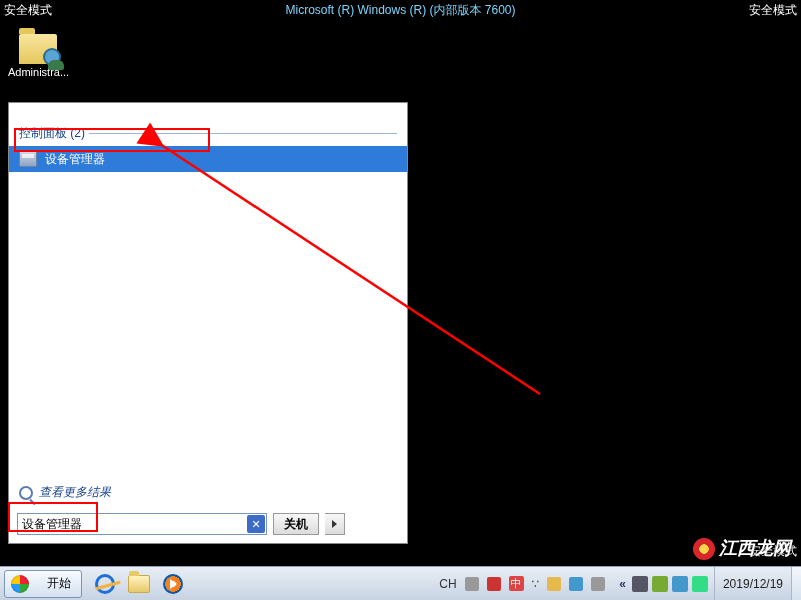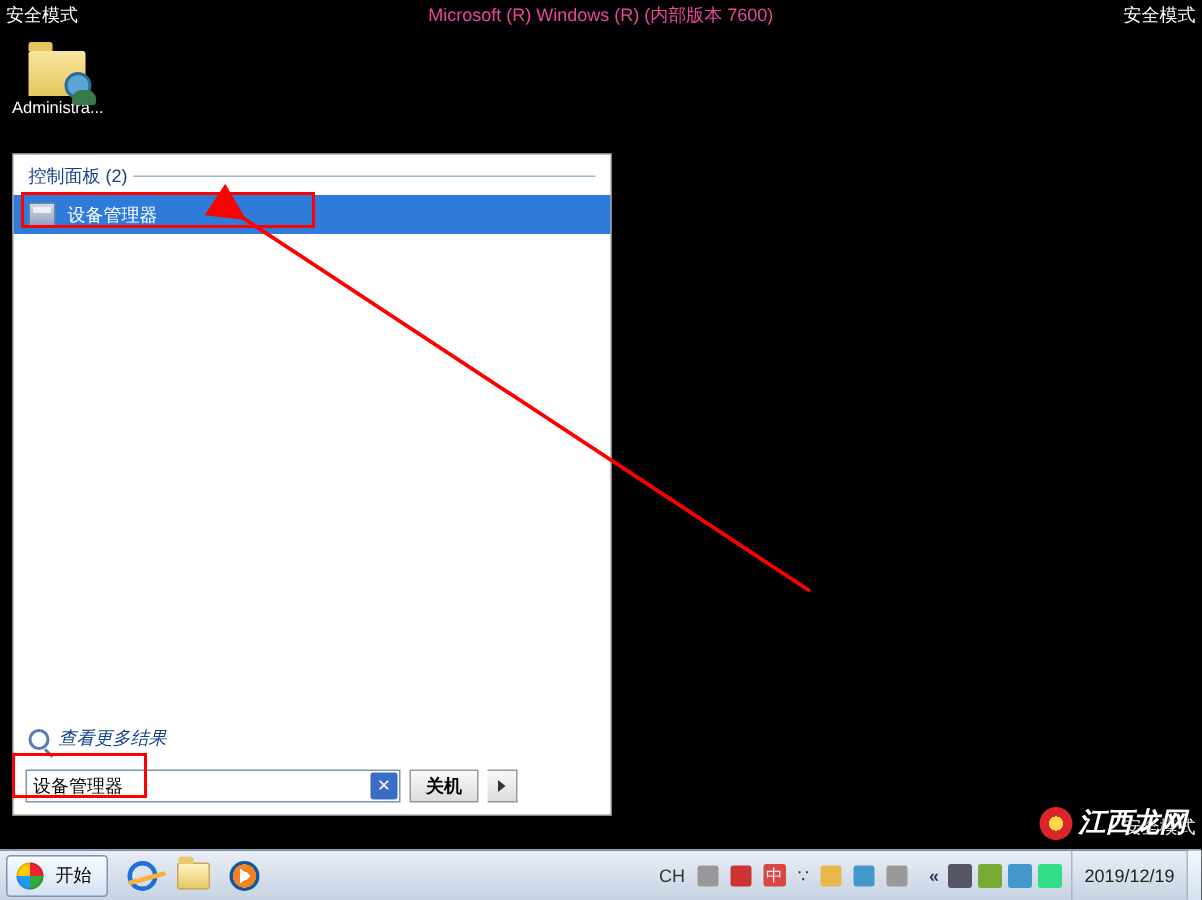--- a/index.html
+++ b/index.html
@@ -14,21 +14,21 @@
 }
 
 .corner-label {
   position: absolute; top: 2px; color: #fff; font-size: 12px;
 }
 .corner-left { left: 4px; }
 .corner-right { right: 4px; }
 .corner-right-bottom { position: absolute; right: 4px; bottom: 40px; color:#fff; font-size:12px; }
 .top-title {
   position: absolute; top: 2px; left: 0; right: 0;
-  text-align: center; color: #ec4899; font-size: 12px;
+  text-align: center; color: #7dd3fc; font-size: 12px;
 }
 
 .desktop-icon {
   position: absolute; top: 22px; left: 8px; width: 60px;
   text-align: center; color: #fff; font-size: 11px; margin-top: 12px;
 }
 .folder-icon {
   width: 38px; height: 30px; margin: 0 auto 2px;
   background: linear-gradient(#f8e6a0,#e6c75c);
   border-radius: 2px 2px 0 0;
@@ -51,21 +51,21 @@
 .start-menu {
   position: absolute;
   left: 8px; top: 102px;
   width: 400px; height: 442px;
   background: #fff;
   border: 1px solid #888;
   color: #000;
   display: flex; flex-direction: column;
 }
 .sm-header {
-  padding: 6px 10px 4px;
+  padding: 22px 10px 4px;
   font-size: 12px; color:#15428b;
   display:flex; align-items:center; gap:4px;
 }
 .sm-header .line { flex:1; height:1px; background:#9cb6d6; }
 .sm-list { flex: 0 0 auto; }
 .sm-item {
   display:flex; align-items:center; gap:8px;
   padding: 4px 10px; height: 26px;
   color:#000; cursor:pointer;
 }
@@ -133,21 +133,21 @@
 
 .taskbar {
   position:absolute; left:0; right:0; bottom:0; height:34px;
   background: linear-gradient(#e9eef5,#c7d3e3);
   border-top:1px solid #8aa0bc;
   display:flex; align-items:center;
   color:#000;
 }
 .start-btn {
   height:28px; margin:3px 4px; padding:0 10px 0 6px;
-  display:flex; align-items:center; gap:8px;
+  display:flex; align-items:center; gap:18px;
   background: linear-gradient(#f8fbff,#d4e1f1);
   border:1px solid #7c96b8; border-radius:3px; cursor:pointer; font-size:12px;
 }
 .win-orb {
   width:18px; height:18px; border-radius:50%;
   background: conic-gradient(#e23 0 25%, #3a3 25% 50%, #29f 50% 75%, #fc0 75% 100%);
   box-shadow: inset 0 0 2px rgba(0,0,0,.4);
 }
 .quicklaunch { display:flex; align-items:center; gap:8px; padding:0 6px; }
 .ql-ico { width:26px; height:26px; display:flex; align-items:center; justify-content:center; cursor:pointer; }

